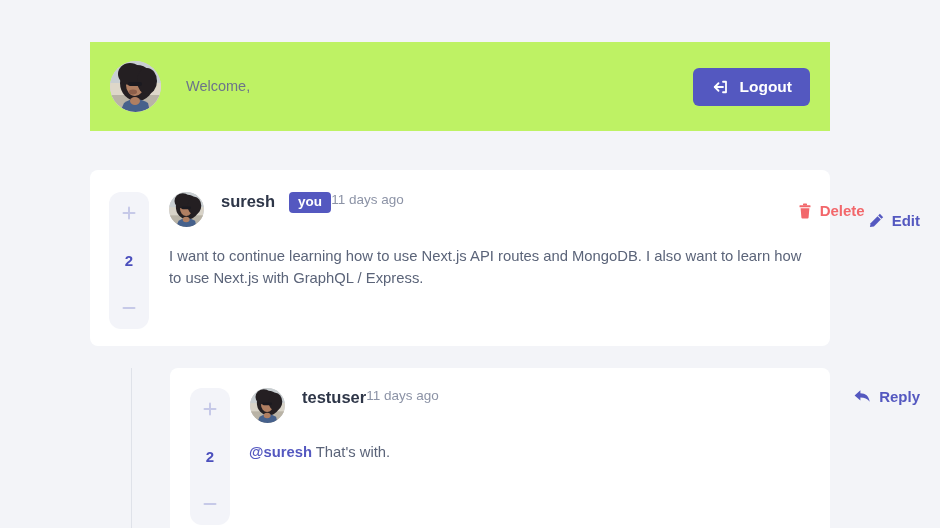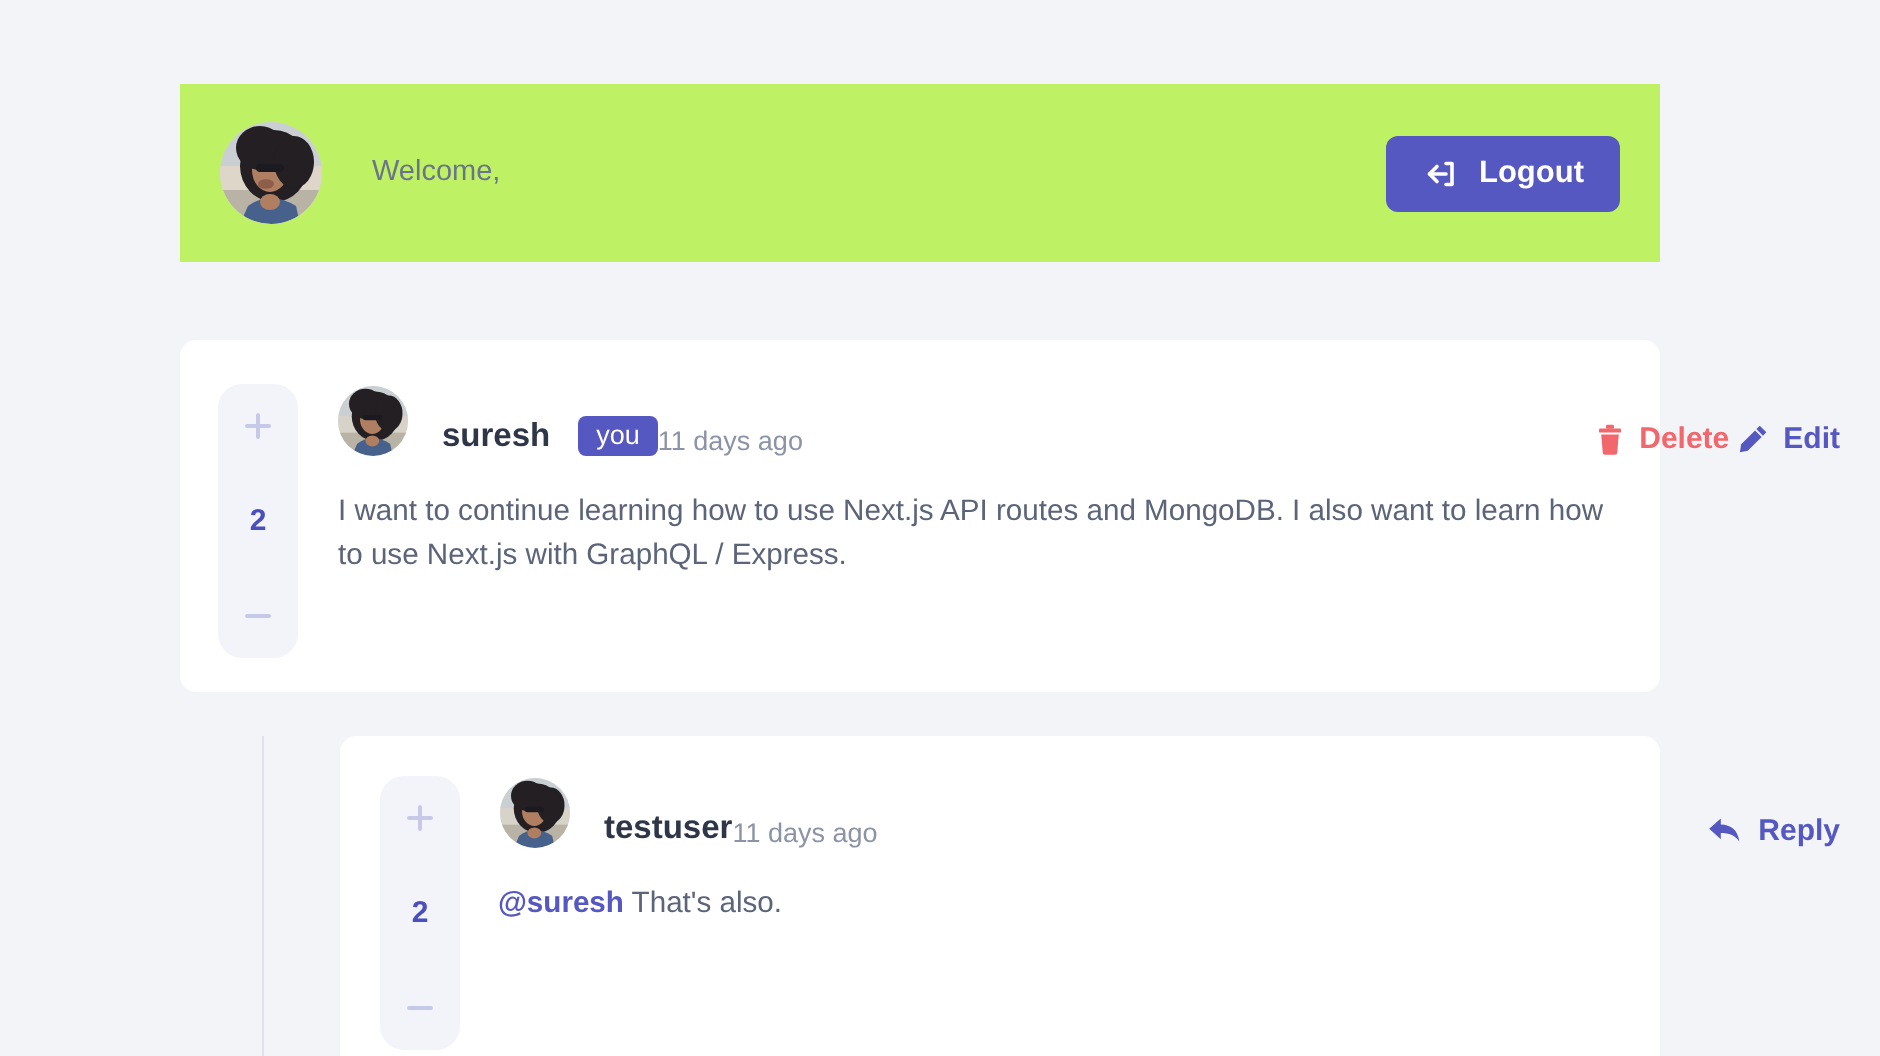--- a/index.html
+++ b/index.html
@@ -78,42 +78,42 @@
   .vote-reply { left: 190px; top: 388px; height: 137px; }
   .vote-btn {
     width: 22px; height: 22px;
     display: flex; align-items: center; justify-content: center;
     cursor: pointer; user-select: none;
   }
   .vote-btn svg { display: block; }
   .vote-count { font-size: 15px; font-weight: bold; color: #4b4fbd; }
 
   
-  .row-head { display: flex; align-items: flex-end; }
+  .row-head { display: flex; align-items: flex-start; }
   .post-head { position: absolute; left: 169px; top: 192px; right: 20px; height: 36px; }
   .reply-head { position: absolute; left: 250px; top: 388px; right: 20px; height: 36px; }
   .username { font-size: 16.5px; font-weight: bold; color: #2e3648; margin-left: 17px; }
   .badge-you {
     margin-left: 14px;
     background: #5458c0; color: #ffffff;
-    font-size: 13.5px; font-weight: normal;
+    font-size: 13.5px; font-weight: bold;
     border-radius: 4px; padding: 3px 9px 4px 9px;
     line-height: 1;
   }
   .timestamp { font-size: 13.5px; color: #8c93a6; }
 
   .actions { margin-left: auto; display: flex; align-items: center; gap: 4px; }
   .action {
     display: flex; align-items: center; gap: 8px;
     font-size: 15px; font-weight: bold;
     cursor: pointer; background: none; border: none; padding: 0;
     font-family: "Liberation Sans", sans-serif;
   }
   .action-delete { color: #f2676b; }
-  .action-edit { color: #5458c0; }
+  .action-edit { color: #5458c0; margin-top: 20px; }
   .action-reply { color: #5458c0; }
   .action svg { display: block; }
 
   .post-body {
     position: absolute; left: 169px; top: 246px; width: 642px;
     font-size: 14.8px; color: #5b6479; line-height: 1.47;
   }
   .reply-body {
     position: absolute; left: 249px; top: 442px; width: 560px;
     font-size: 14.8px; color: #5b6479; line-height: 1.47;
@@ -285,16 +285,16 @@
           <svg width="17" height="15" viewBox="0 0 17 15" fill="#5458c0">
             <path d="M6.4 1.2 v3.0 c5.2 0.2 8.4 2.6 9.3 8.6 c-2.3 -3.3 -5.2 -4.3 -9.3 -4.3 v3.1 L0.6 6.4 z"></path>
           </svg>
         </span>
         <span>Reply</span>
       </button>
     </div>
   </div>
 
   <div class="reply-body">
-    <span class="mention">@suresh</span><span> That's also.</span>
+    <span class="mention">@suresh</span><span> That's with.</span>
   </div>
 
 </div>
 
 </body></html>

